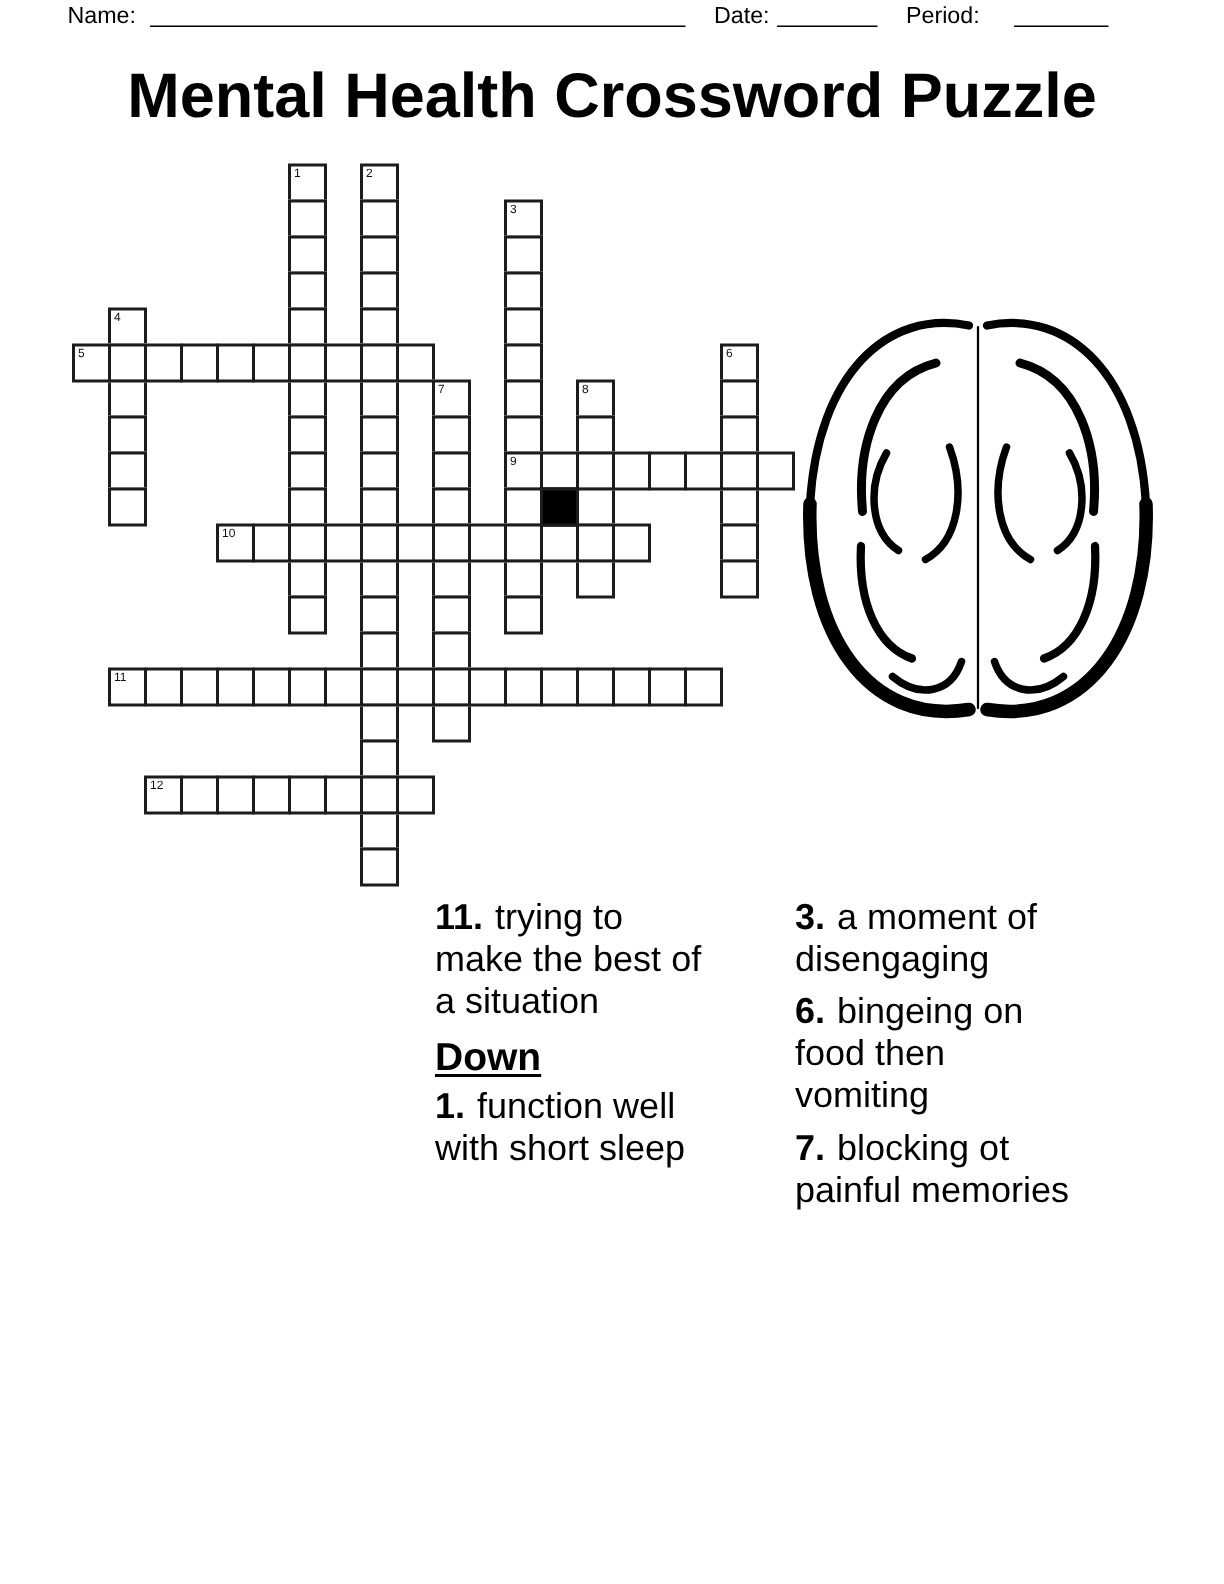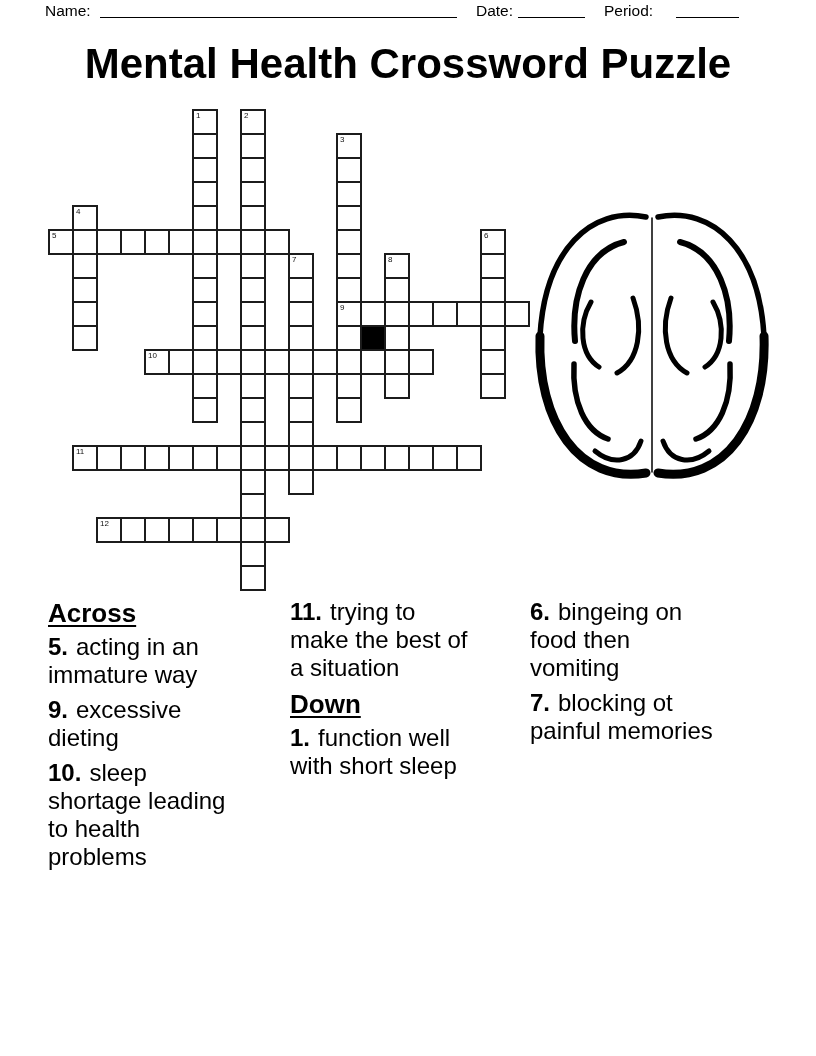--- a/index.html
+++ b/index.html
@@ -202,53 +202,40 @@
       <path d="M 11 132 C 8 218, 50 280, 117 269" stroke-width="9"></path>
       <path d="M 95 38 C 56 48, 42 94, 46 137" stroke-width="6"></path>
       <path d="M 62 98 C 49 120, 51 151, 70 163" stroke-width="5"></path>
       <path d="M 104 94 C 115 124, 110 157, 88 169" stroke-width="5"></path>
       <path d="M 45 160 C 43 198, 56 227, 79 235" stroke-width="5.5"></path>
       <path d="M 66 247 C 84 262, 105 258, 112 237" stroke-width="5"></path>
     </g>
     <path d="M 123 14 L 123 268" stroke-width="1.5"></path>
   </svg>
 
-  <div class="cluecol" style="left:48px;width:220px">
-    <div class="cluehead">Across</div>
-    <div class="clue">
-      <span class="cnum">5.</span><span class="ctext">acting in an
-immature way</span>
-    </div>
-    <div class="clue">
-      <span class="cnum">9.</span><span class="ctext">excessive
-dieting</span>
-    </div>
-    <div class="clue">
-      <span class="cnum">10.</span><span class="ctext">sleep
-shortage leading
-to health
-problems</span>
-    </div>
-  </div>
 
   <div class="cluecol" style="left:290px;width:230px">
     <div class="clue">
       <span class="cnum">11.</span><span class="ctext">trying to
 make the best of
 a situation</span>
     </div>
     <div class="cluehead">Down</div>
     <div class="clue">
       <span class="cnum">1.</span><span class="ctext">function well
 with short sleep</span>
     </div>
   </div>
 
   <div class="cluecol" style="left:530px;width:256px">
     <div class="clue">
+      <span class="cnum">3.</span><span class="ctext">a moment of
+disengaging</span>
+    </div>
+    <div class="clue">
       <span class="cnum">6.</span><span class="ctext">bingeing on
 food then
 vomiting</span>
     </div>
     <div class="clue">
       <span class="cnum">7.</span><span class="ctext">blocking ot
 painful memories</span>
     </div>
   </div>
 

